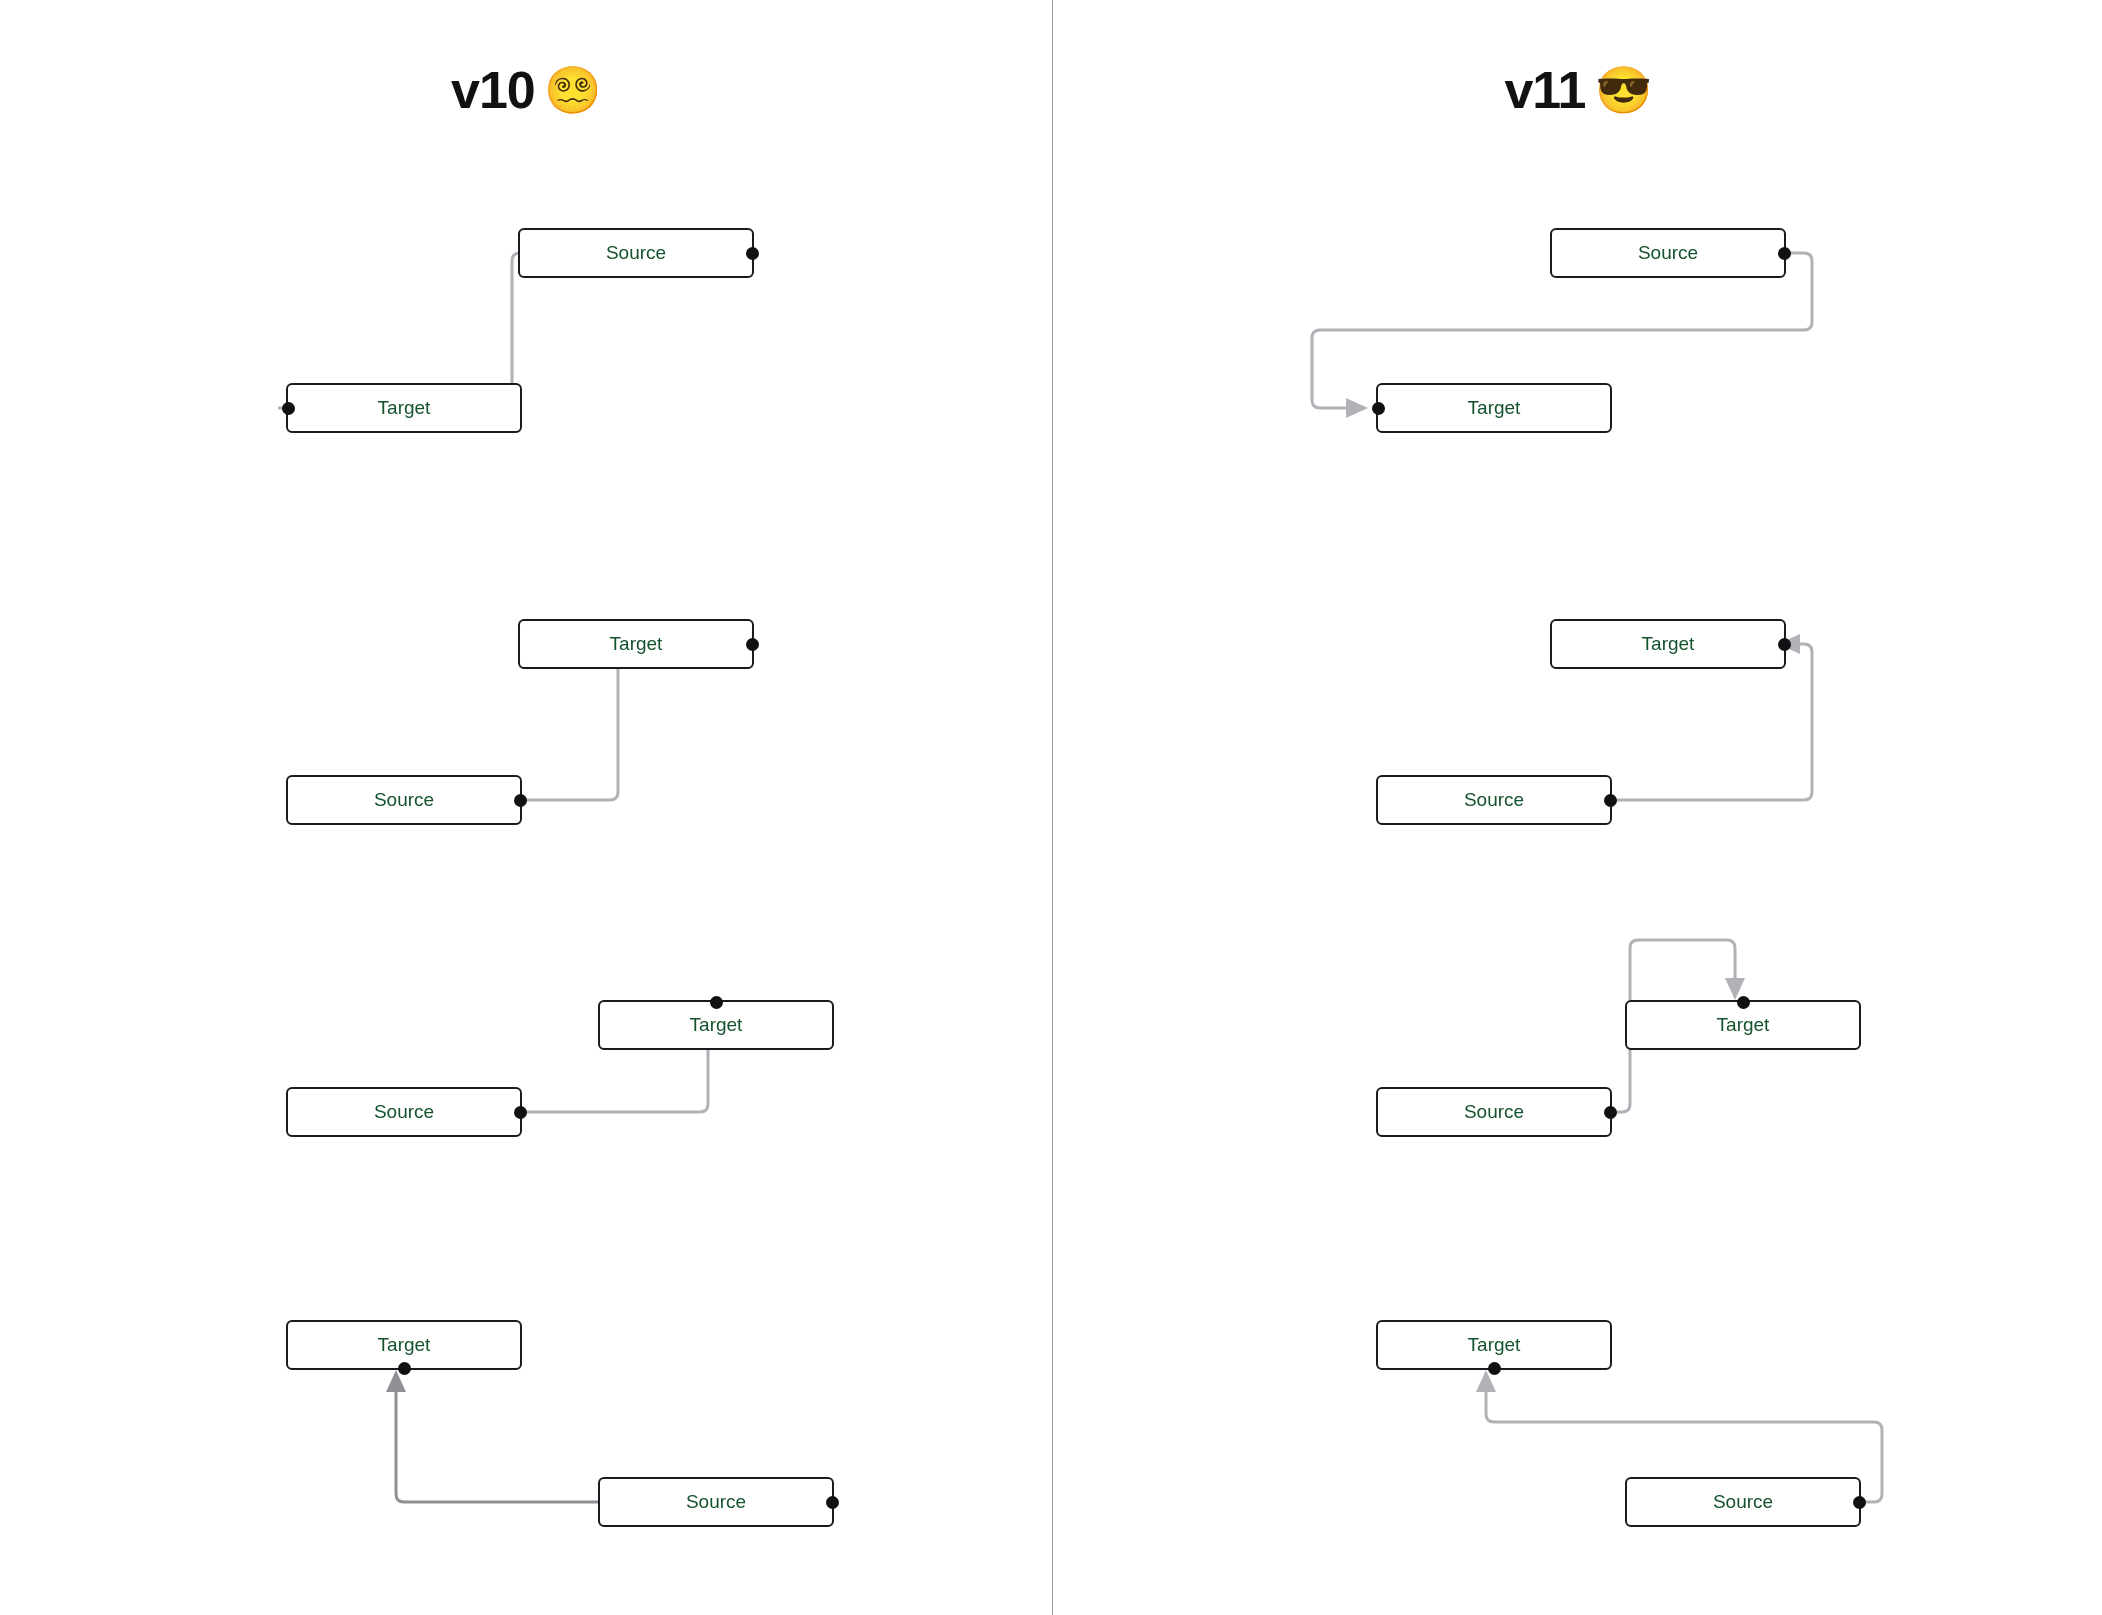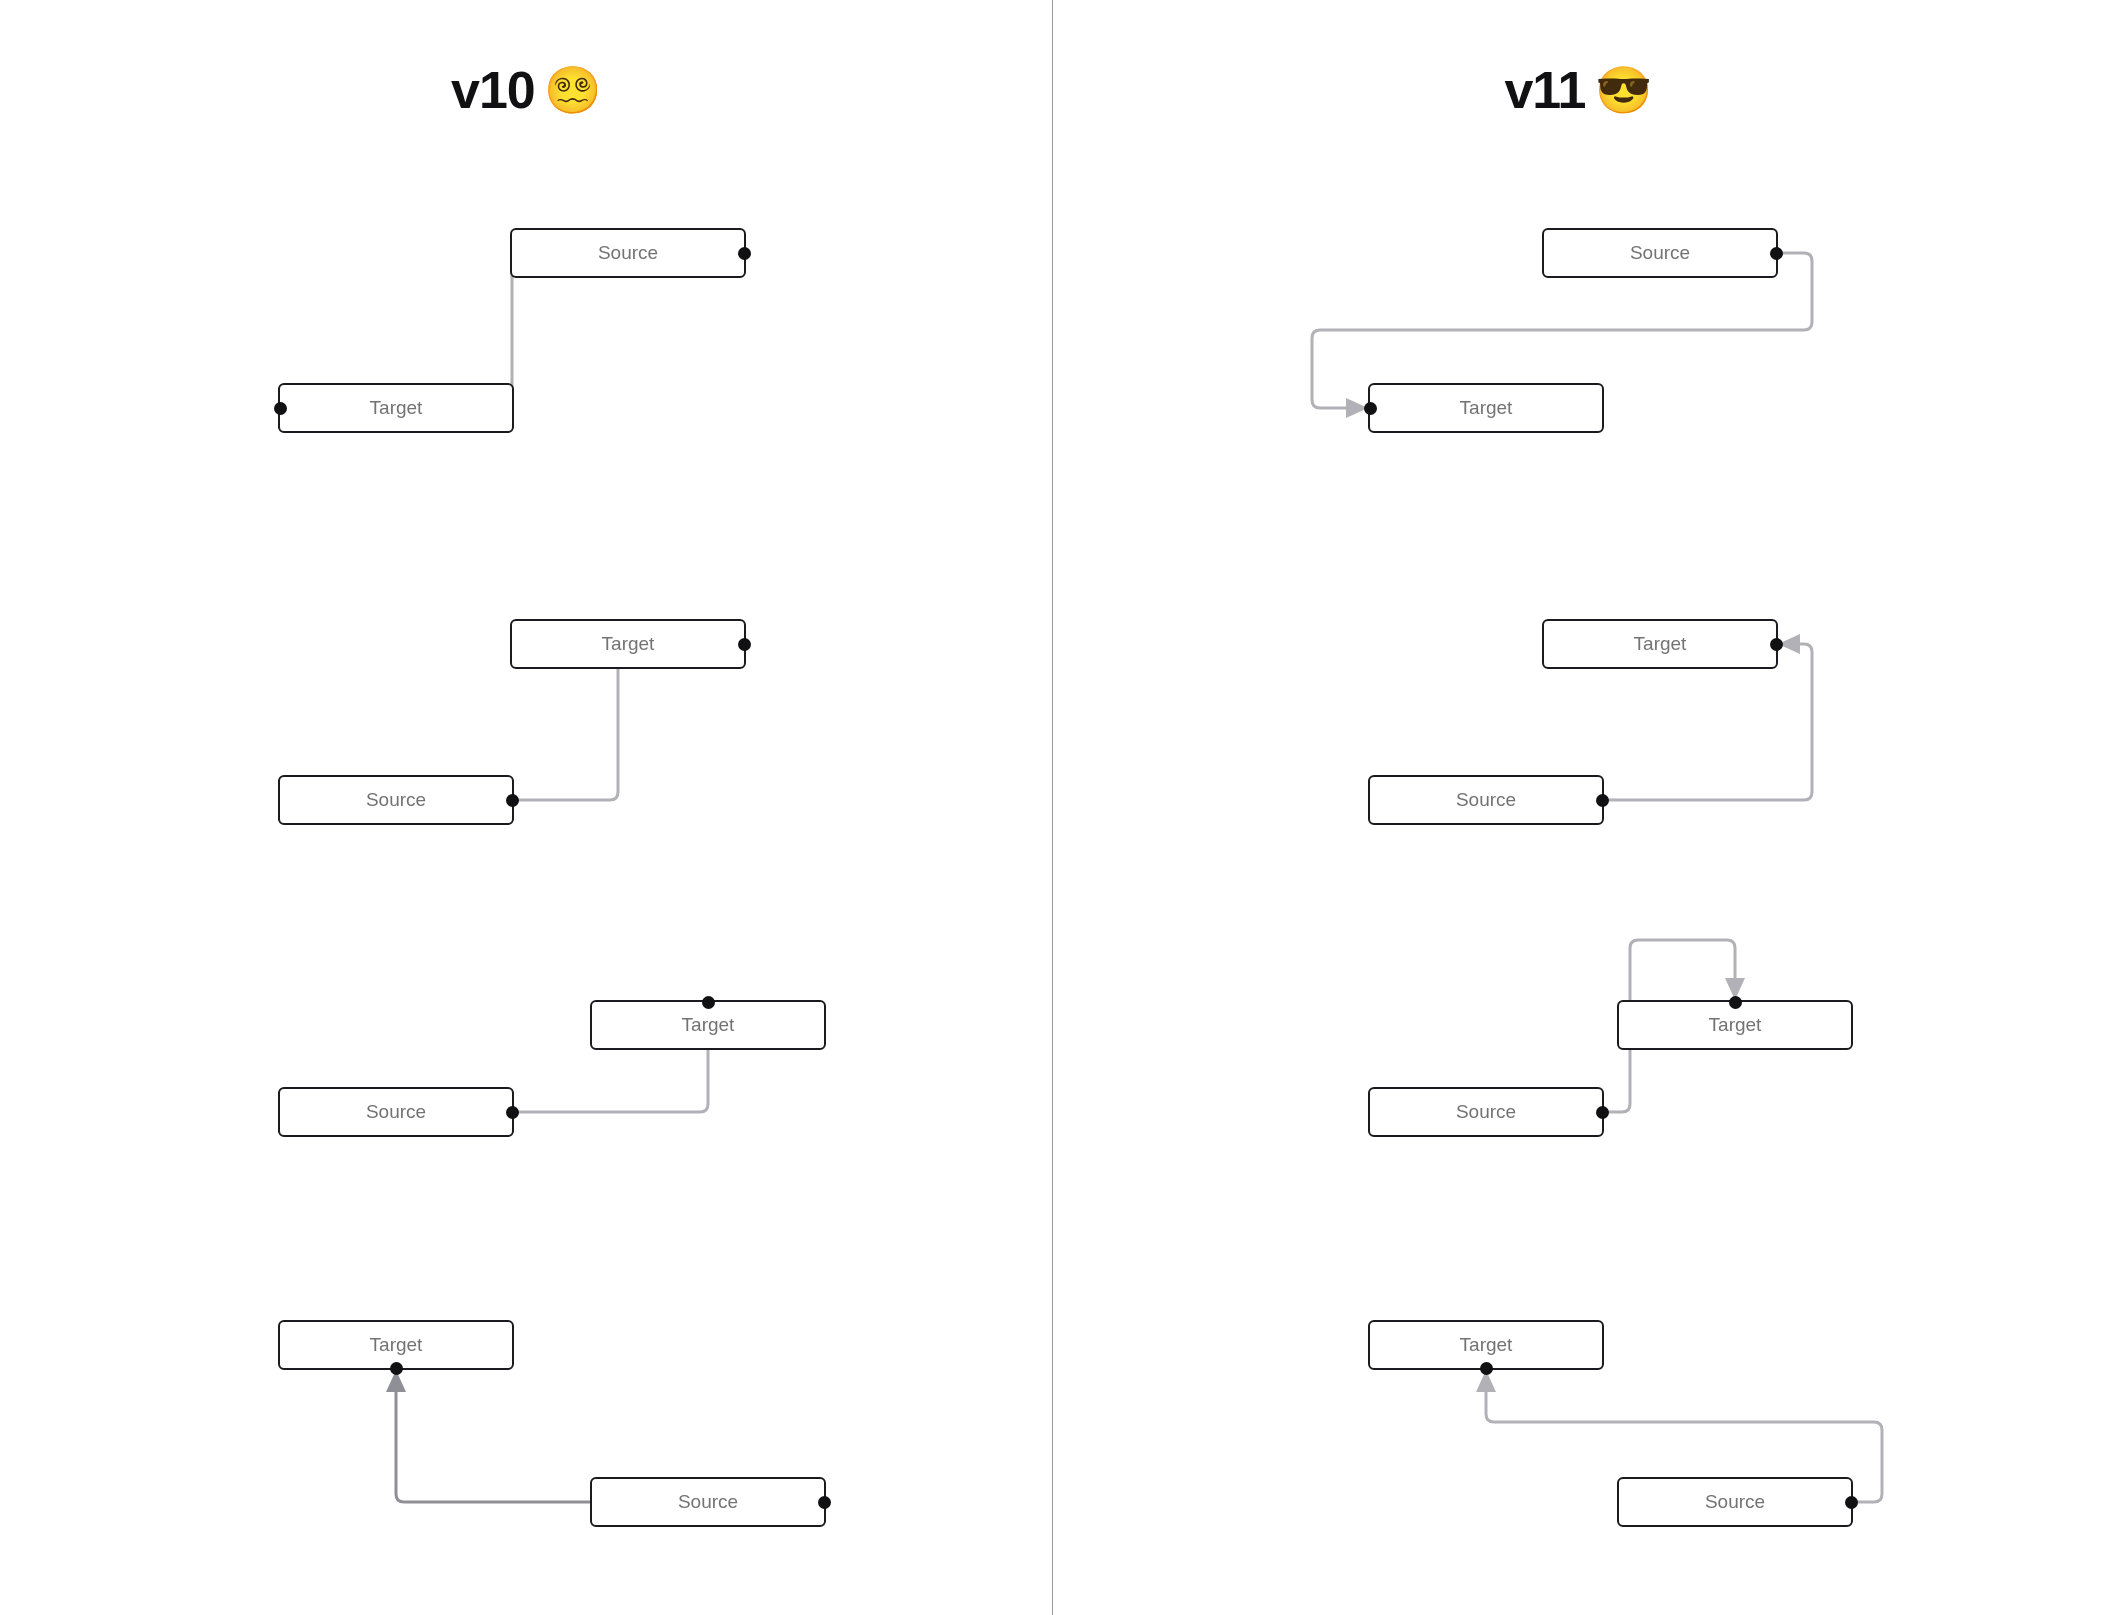--- a/index.html
+++ b/index.html
@@ -69,23 +69,24 @@
 
   .node {
     position: absolute;
     border: 2px solid #1b1b1f;
     border-radius: 6px;
     background: #ffffff;
     display: flex;
     align-items: center;
     justify-content: center;
     font-size: 19px;
-    color: #737373;
+    color: #14532d;
     font-family: "Liberation Sans", sans-serif;
     z-index: 3;
+    margin-left: 8px;
   }
   .node .label { pointer-events: none; }
 
   .handle {
     position: absolute;
     width: 13px;
     height: 13px;
     border-radius: 50%;
     background: #111114;
     z-index: 5;

